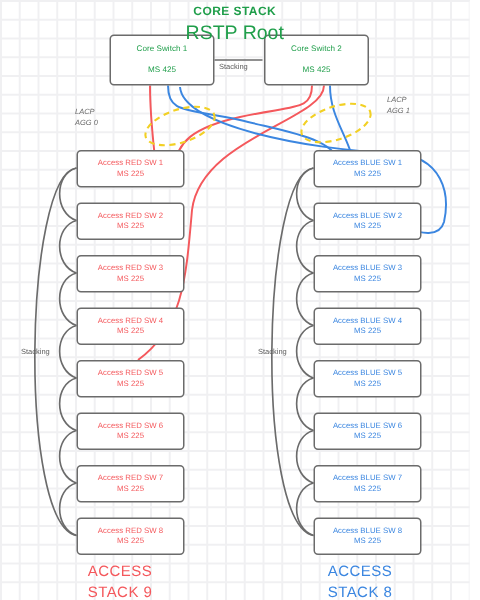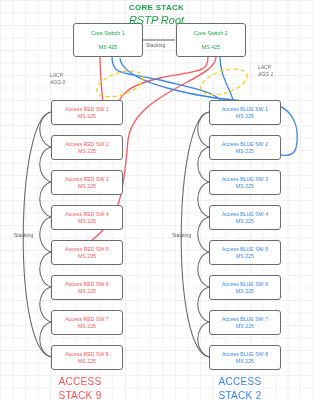--- a/index.html
+++ b/index.html
@@ -69,24 +69,23 @@
     width: 313px;
     color: #1f9e4a;
   }
   #core-heading .t1 {
     font-size: 8px;
     font-weight: bold;
     letter-spacing: 0.3px;
     display: block;
   }
   #core-heading .t2 {
-    font-size: 11px;
+    font-size: 13px;
     display: block;
     margin-top: 1.5px;
-    font-style: italic;
   }
   .stack-heading {
     width: 90px;
     font-size: 10px;
     font-weight: normal;
     line-height: 1.35;
     letter-spacing: 0.3px;
   }
   #access1-heading { left: 35px; top: 375px; color: #f4585c; }
   #access2-heading { left: 195px; top: 375px; color: #3b86e0; }
@@ -248,16 +247,16 @@
     <span class="l1">Access BLUE SW 8</span>
     <span class="l2">MS 225</span>
   </div>
 
   <div class="heading stack-heading" id="access1-heading">
     <span>ACCESS</span><br>
     <span>STACK 9</span>
   </div>
   <div class="heading stack-heading" id="access2-heading">
     <span>ACCESS</span><br>
-    <span>STACK 2</span>
+    <span>STACK 8</span>
   </div>
 
 </div>
 
 </body></html>

